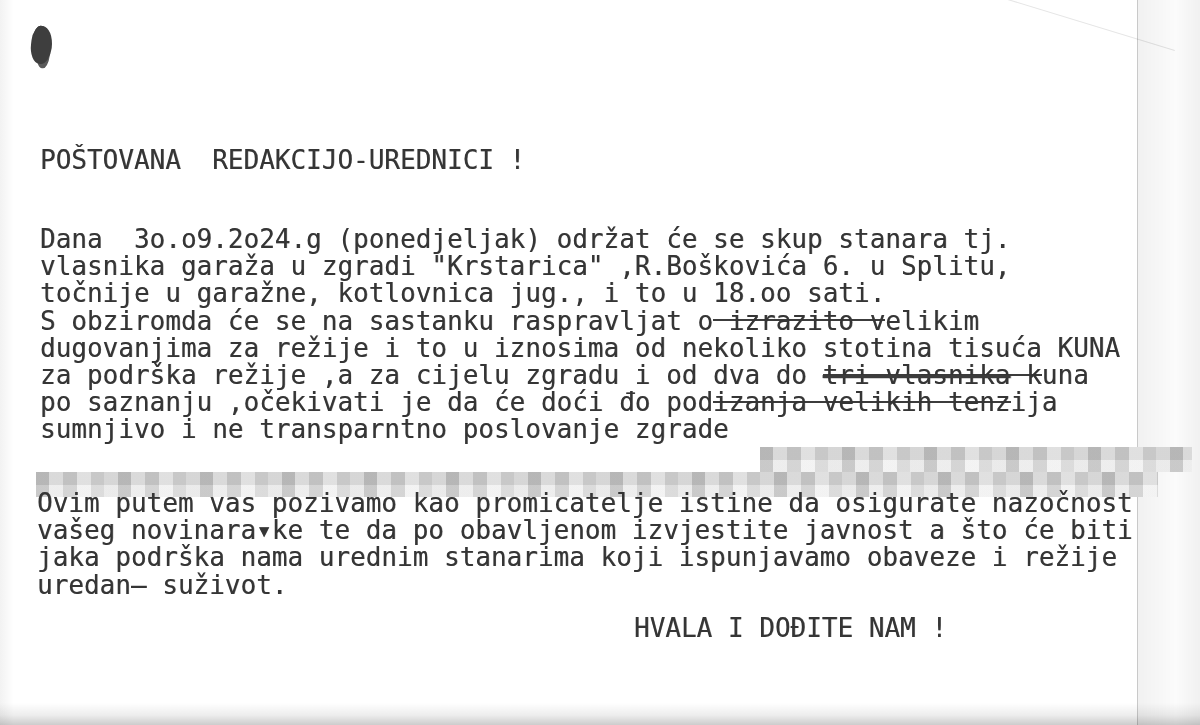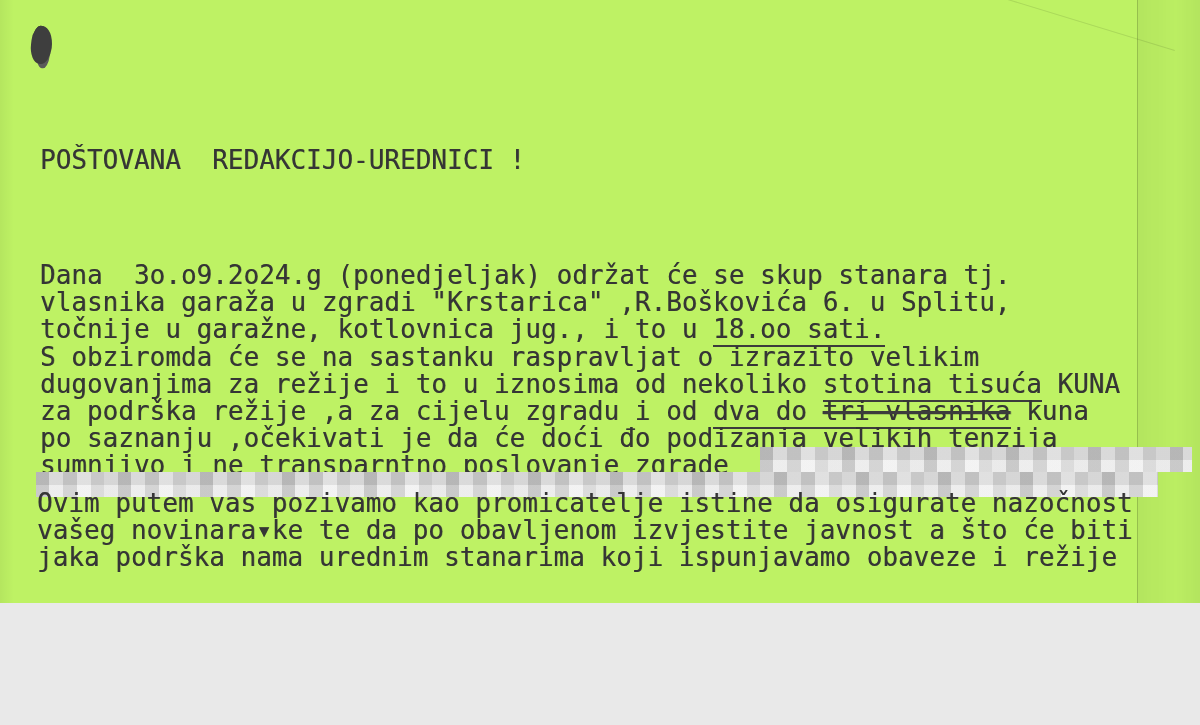--- a/index.html
+++ b/index.html
@@ -1,19 +1,19 @@
 <!DOCTYPE html>
 <html><head>
 <meta charset="utf-8">
 <style>
   html,body{margin:0;padding:0;background:#e9e9e9;}
   .page{
     position:relative;
-    width:1200px;height:603px;
-    background:#bef264;
+    width:1200px;height:725px;
+    background:#ffffff;
     overflow:hidden;
     font-family:"DejaVu Sans Mono", monospace;
   }
   
   .edge-right{
     position:absolute;left:1137px;top:0;width:63px;height:725px;
     background:linear-gradient(to right, rgba(0,0,0,0.055), rgba(0,0,0,0.015) 60%, rgba(0,0,0,0.06));
     border-left:1px solid rgba(0,0,0,0.16);
   }
   .edge-bottom{
@@ -38,24 +38,24 @@
   
   .tline{
     position:relative;
     white-space:pre;
     font-size:26px;line-height:27.2px;
     color:#353535;
     text-shadow:0.4px 0.4px 0.6px rgba(45,45,45,0.55);
   }
   .salutation{position:absolute;left:40px;top:147px;}
   .para{position:absolute;}
-  .p1{left:40px;top:226px;margin-top:36px;}
+  .p1{left:40px;top:226px;}
   .p2{left:37px;top:490px;}
   .closing{position:absolute;left:634px;top:615px;}
-  .u{border-bottom:2.5px solid #3c3c3c;padding-bottom:1px;}
+  .u{border-bottom:2.5px solid #3c3c3c;padding-bottom:11px;}
   .strike{text-decoration:line-through;text-decoration-thickness:2.5px;text-decoration-color:#3c3c3c;}
   
   .redact{
     position:absolute;
     background-color:#e9e9e9;
     background-image:
       repeating-linear-gradient(90deg,
         rgba(110,110,110,0.30) 0 13px,
         rgba(228,228,228,0.28) 13px 27px,
         rgba(145,145,145,0.30) 27px 41px,
@@ -92,18 +92,19 @@
     <div class="tline">sumnjivo i ne transparntno poslovanje zgrade</div>
   </div>
 
   <div class="redact redact-inline"></div>
   <div class="redact redact-full"></div>
 
   <div class="para p2">
     <div class="tline">Ovim putem vas pozivamo kao promicatelje istine da osigurate nazočnost</div>
     <div class="tline">vašeg novinara▾ke te da po obavljenom izvjestite javnost a što će biti</div>
     <div class="tline">jaka podrška nama urednim stanarima koji ispunjavamo obaveze i režije</div>
+    <div class="tline">uredan̶ suživot.</div>
   </div>
 
   <div class="tline closing">HVALA I DOĐITE NAM !</div>
 
   <div class="edge-bottom"></div>
 </div>
 
 </body></html>

